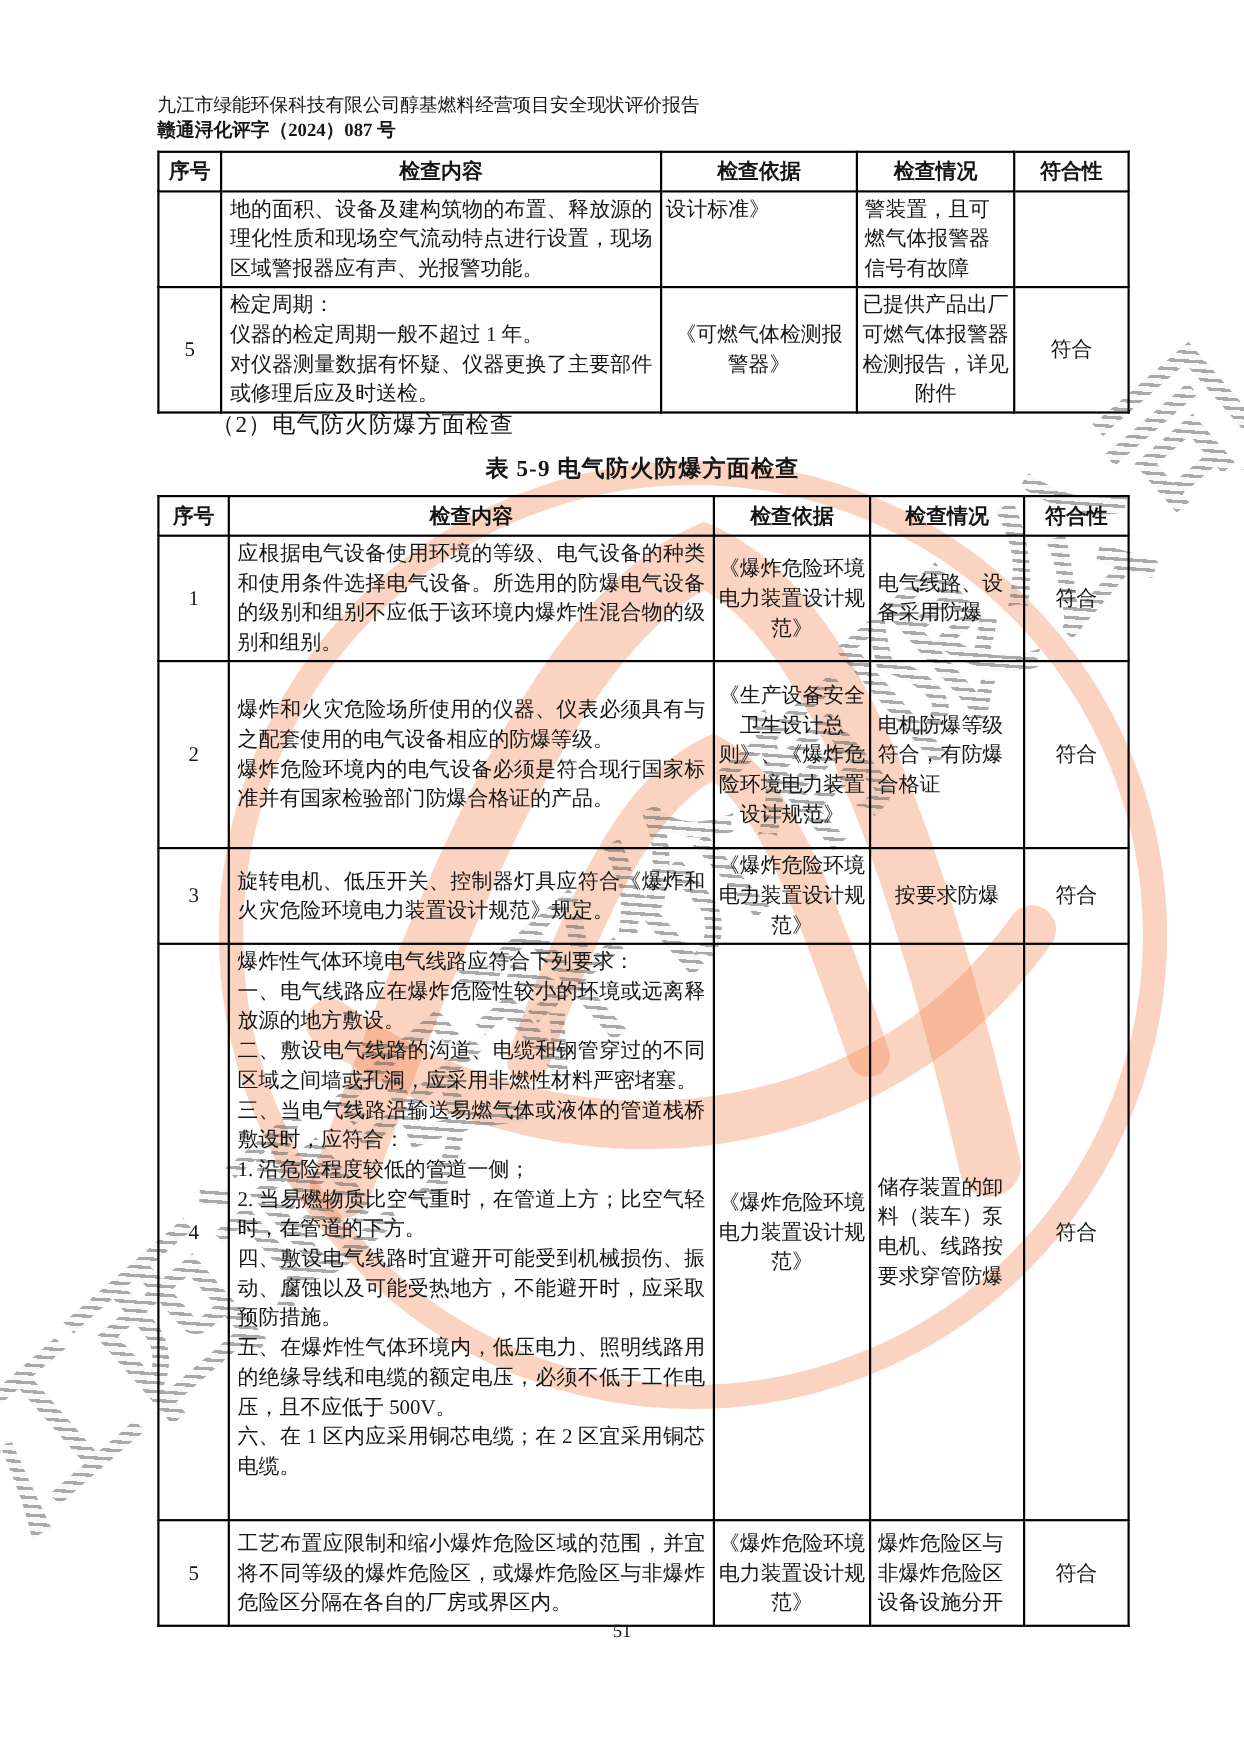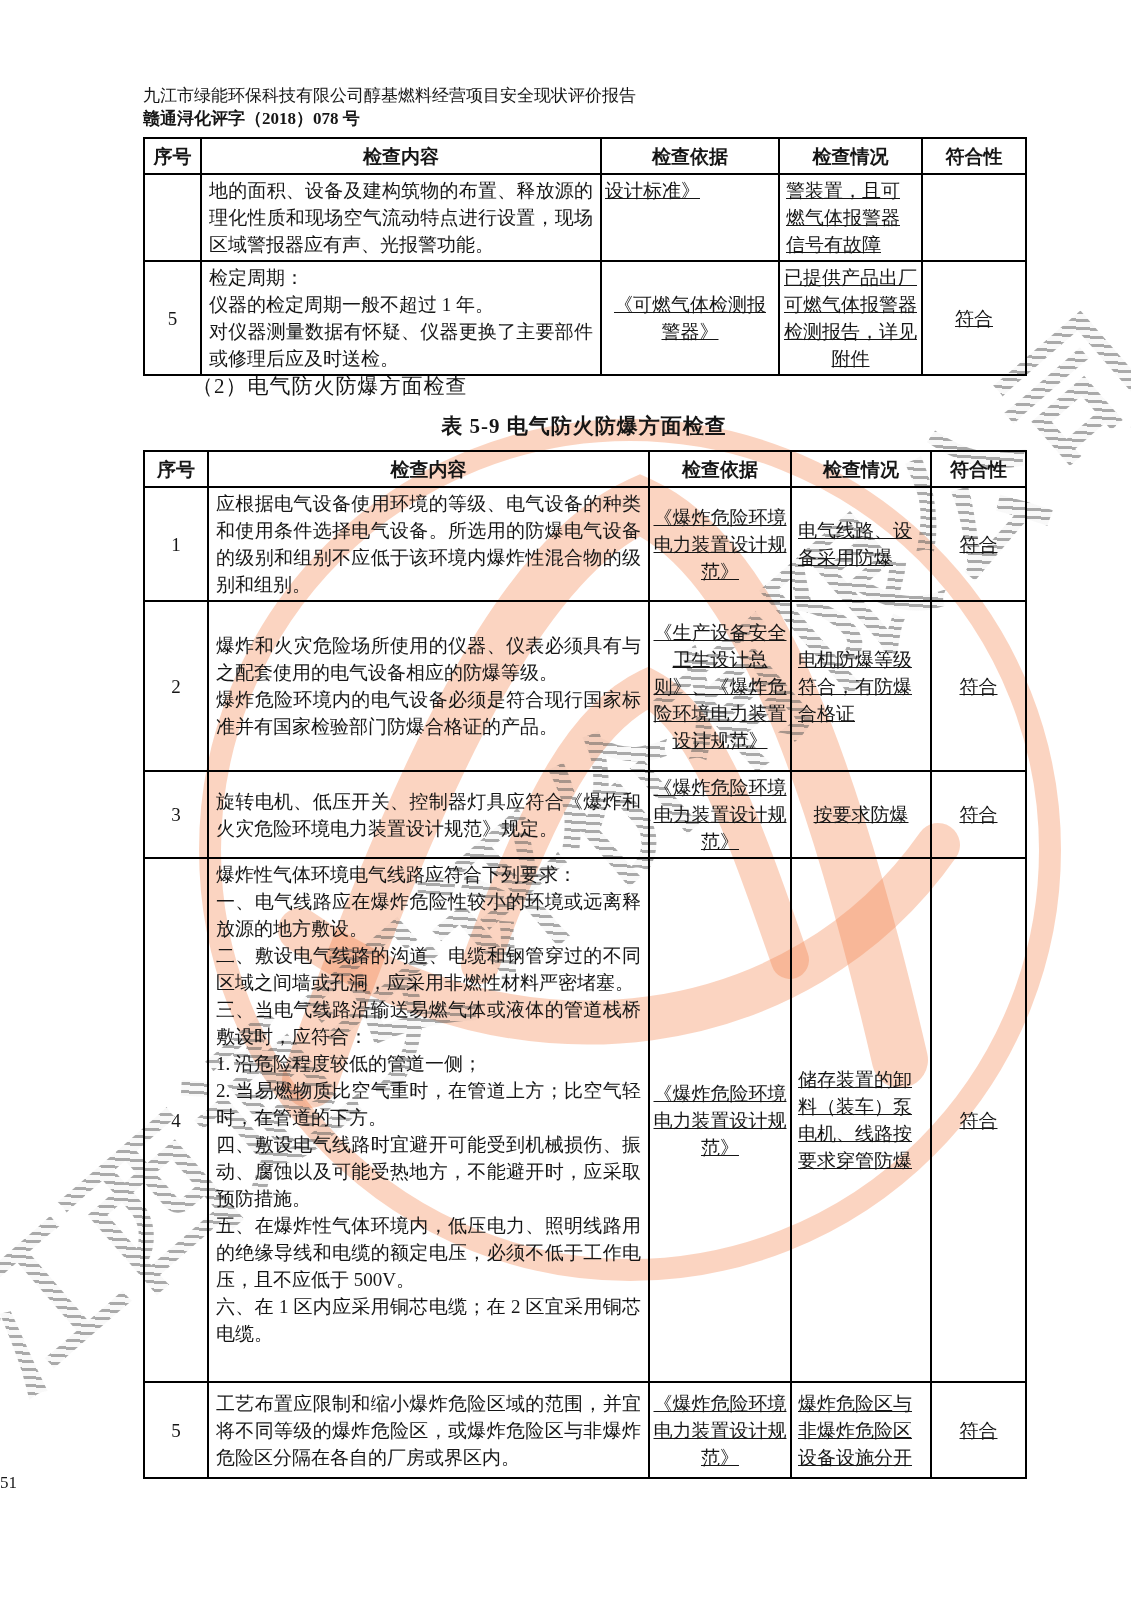--- a/index.html
+++ b/index.html
@@ -41,34 +41,34 @@
     flex-direction:column;
   }
   .doc-header .doc-no { font-weight:bold; }
   table { border-collapse:collapse; table-layout:fixed; position:absolute; left:143px; width:882px; }
   #table1 { top:137px; }
   #table2 { top:450px; }
   th, td { border:2px solid #000; font-size:19px; line-height:27px; vertical-align:middle; overflow:hidden; }
   th { font-weight:bold; padding:3px 2px; font-size:19px; }
   td.c-seq { text-align:center; padding:2px; }
   td.c-content { text-align:justify; padding:2px 7px; white-space:pre-line; vertical-align:top;margin-left:26px; }
-  td.c-basis, td.c-situation, td.c-conformity { text-align:center; padding:2px 3px;text-decoration:underline; }
+  td.c-basis, td.c-situation, td.c-conformity { text-align:center; padding:2px 3px; }
   td.c-situation.left { text-align:left; padding:2px 6px; }
   td.top { vertical-align:top; }
   td.left { text-align:left; }
   .section-heading {
     position:absolute; left:192px; top:372px; font-size:21px; letter-spacing:1px;
   }
   .table-title {
     position:absolute; left:143px; top:412px; width:882px;
     text-align:center; font-weight:bold; font-size:21px; letter-spacing:1px;
   }
   .page-number {
     position:absolute; left:0; top:1473px; width:1131px;
-    text-align:left; font-size:17px;
+    text-align:center; font-size:17px;
   }
 </style>
 </head>
 <body>
 
 <div class="page">
 
   <div class="wm">
     <svg class="wm-seal" width="1131" height="1600" viewBox="0 0 1131 1600">
       <g fill="none" stroke="rgba(243,130,72,0.34)" stroke-linecap="round">
@@ -78,21 +78,21 @@
         <path d="M300,930 C520,1082 800,1042 938,845" stroke-width="44"></path>
       </g>
     </svg>
     <div class="wm-diag">江西通安评价有限公司</div>
   </div>
 
   <div class="content">
 
     <div class="doc-header">
       <span>九江市绿能环保科技有限公司醇基燃料经营项目安全现状评价报告</span>
-      <span class="doc-no">赣通浔化评字（2018）078 号</span>
+      <span class="doc-no">赣通浔化评字（2024）087 号</span>
     </div>
 
     <table id="table1">
       <colgroup>
         <col style="width:57px">
           <col style="width:400px">
           <col style="width:178px">
           <col style="width:143px">
           <col style="width:104px">
       </colgroup>

